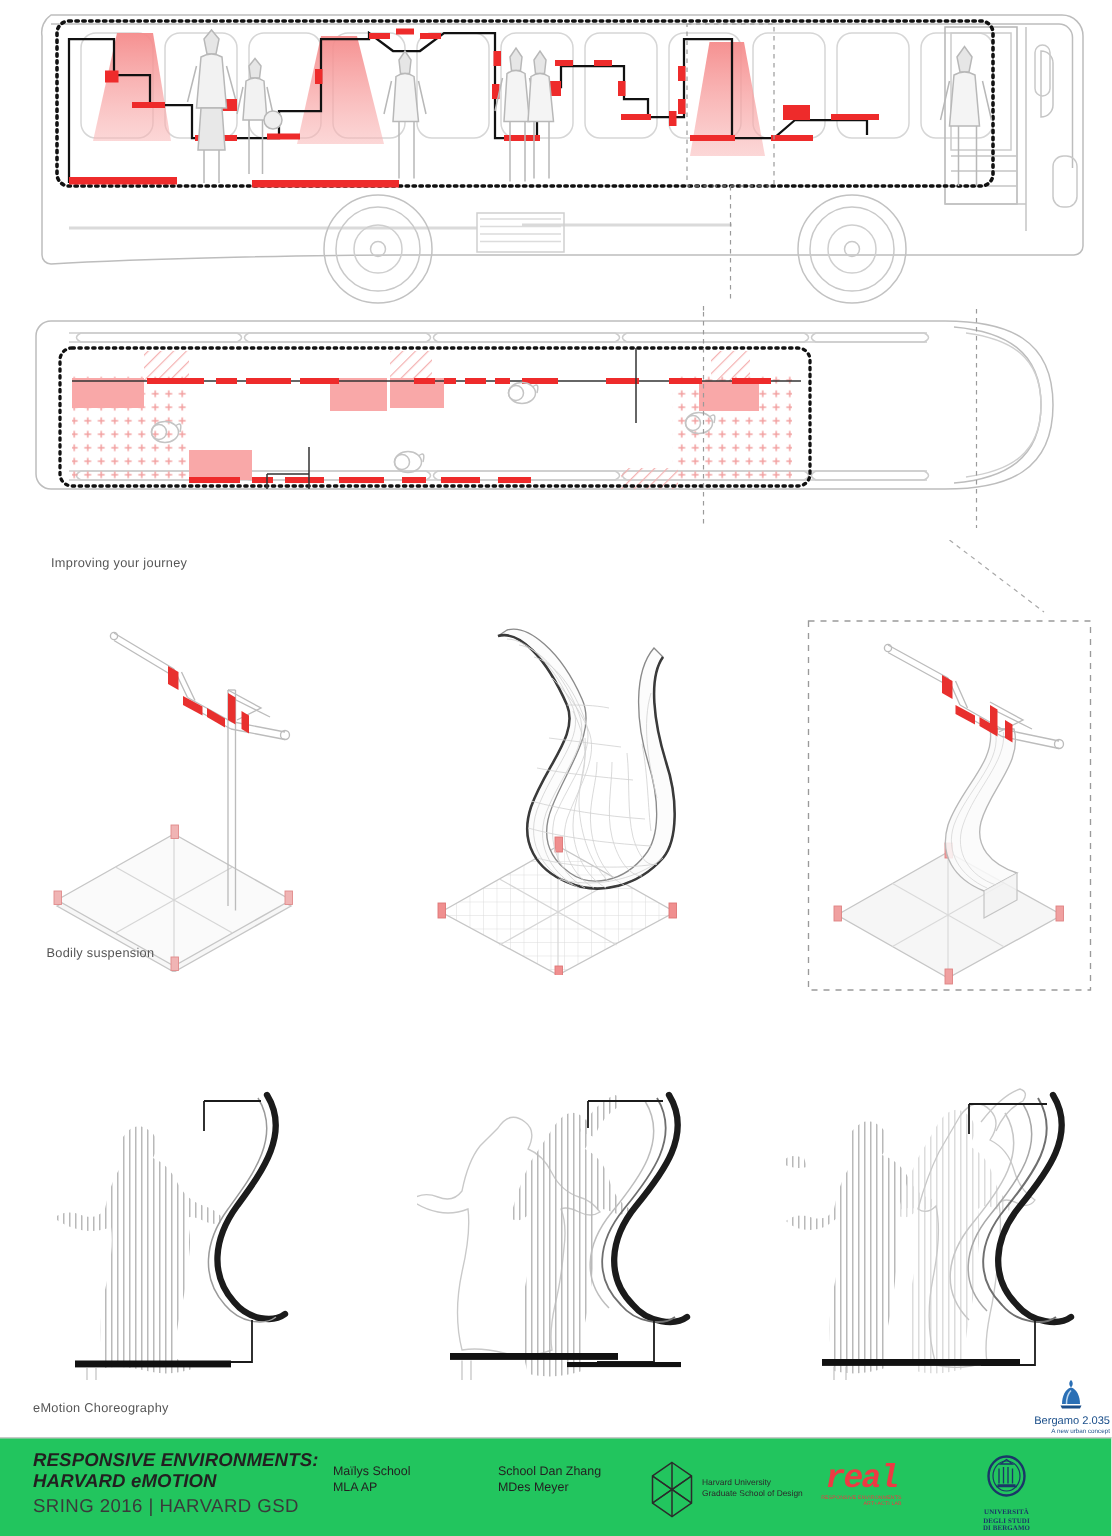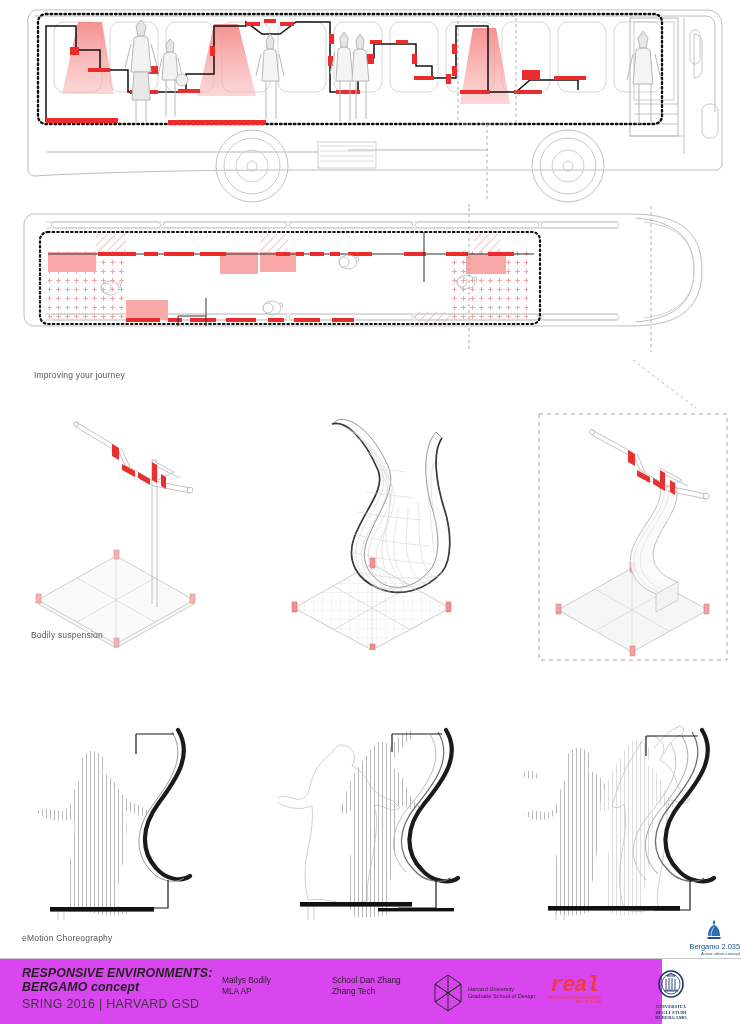--- a/index.html
+++ b/index.html
@@ -5,21 +5,21 @@
   html,body{margin:0;padding:0;background:#ffffff;}
   body{width:741px;height:1024px;overflow:hidden;font-family:"Liberation Sans",sans-serif;}
   .board{position:relative;width:741px;height:1024px;background:#fff;}
 
   
   .panel{position:absolute;}
   .cap{position:absolute;font-size:8.5px;color:#555;letter-spacing:.2px;
        font-family:"Liberation Sans",sans-serif;white-space:nowrap;}
 
   
-  .footer{position:absolute;left:0;top:958px;width:662px;height:66px;background:#d946ef;}
+  .footer{position:absolute;left:0;top:958px;width:741px;height:66px;background:#22c55e;}
   .footer:before{content:"";position:absolute;left:0;top:0;width:741px;height:1px;background:#c9c9c9;}
   .f-title{position:absolute;left:22px;top:8px;width:210px;}
   .f-l1,.f-l2{font-weight:bold;font-style:italic;font-size:12.4px;color:#231f20;letter-spacing:.1px;line-height:14px;}
   .f-l3{font-size:12.4px;color:#3a3a3a;letter-spacing:.3px;line-height:17px;padding-top:2px;}
   .f-person{position:absolute;top:17px;font-size:8.3px;color:#231f20;line-height:10.5px;}
   .f-p1{left:222px;}
   .f-p2{left:332px;}
 
   .logo{position:absolute;}
   
@@ -540,32 +540,32 @@
       </g>
     </svg>
   </div>
 
   <div class="cap" style="left:22px;top:933px;">eMotion Choreography</div>
 
   <div class="footer">
 
     <div class="f-title">
       <div class="f-l1">RESPONSIVE ENVIRONMENTS:</div>
-      <div class="f-l2">BERGAMO concept</div>
+      <div class="f-l2">HARVARD eMOTION</div>
       <div class="f-l3">SRING 2016  |  HARVARD GSD</div>
     </div>
 
     <div class="f-person f-p1">
-      <div>Maïlys Bodily</div>
+      <div>Maïlys School</div>
       <div>MLA AP</div>
     </div>
 
     <div class="f-person f-p2">
       <div>School Dan Zhang</div>
-      <div>Zhang Tech</div>
+      <div>MDes Meyer</div>
     </div>
   </div>
 
   <div class="logo l-harvard">
     <svg width="28" height="38" viewBox="0 0 28 38">
       <g fill="none" stroke="#2b2b2b" stroke-width="1">
         <path d="M14 1 L27 10 L27 28 L14 37 L1 28 L1 10 Z"></path>
         <path d="M14 1 L14 37 M1 10 L27 28 M27 10 L1 28"></path>
         <path d="M1 10 L14 19 L27 10 M1 28 L14 19 L27 28"></path>
       </g>

